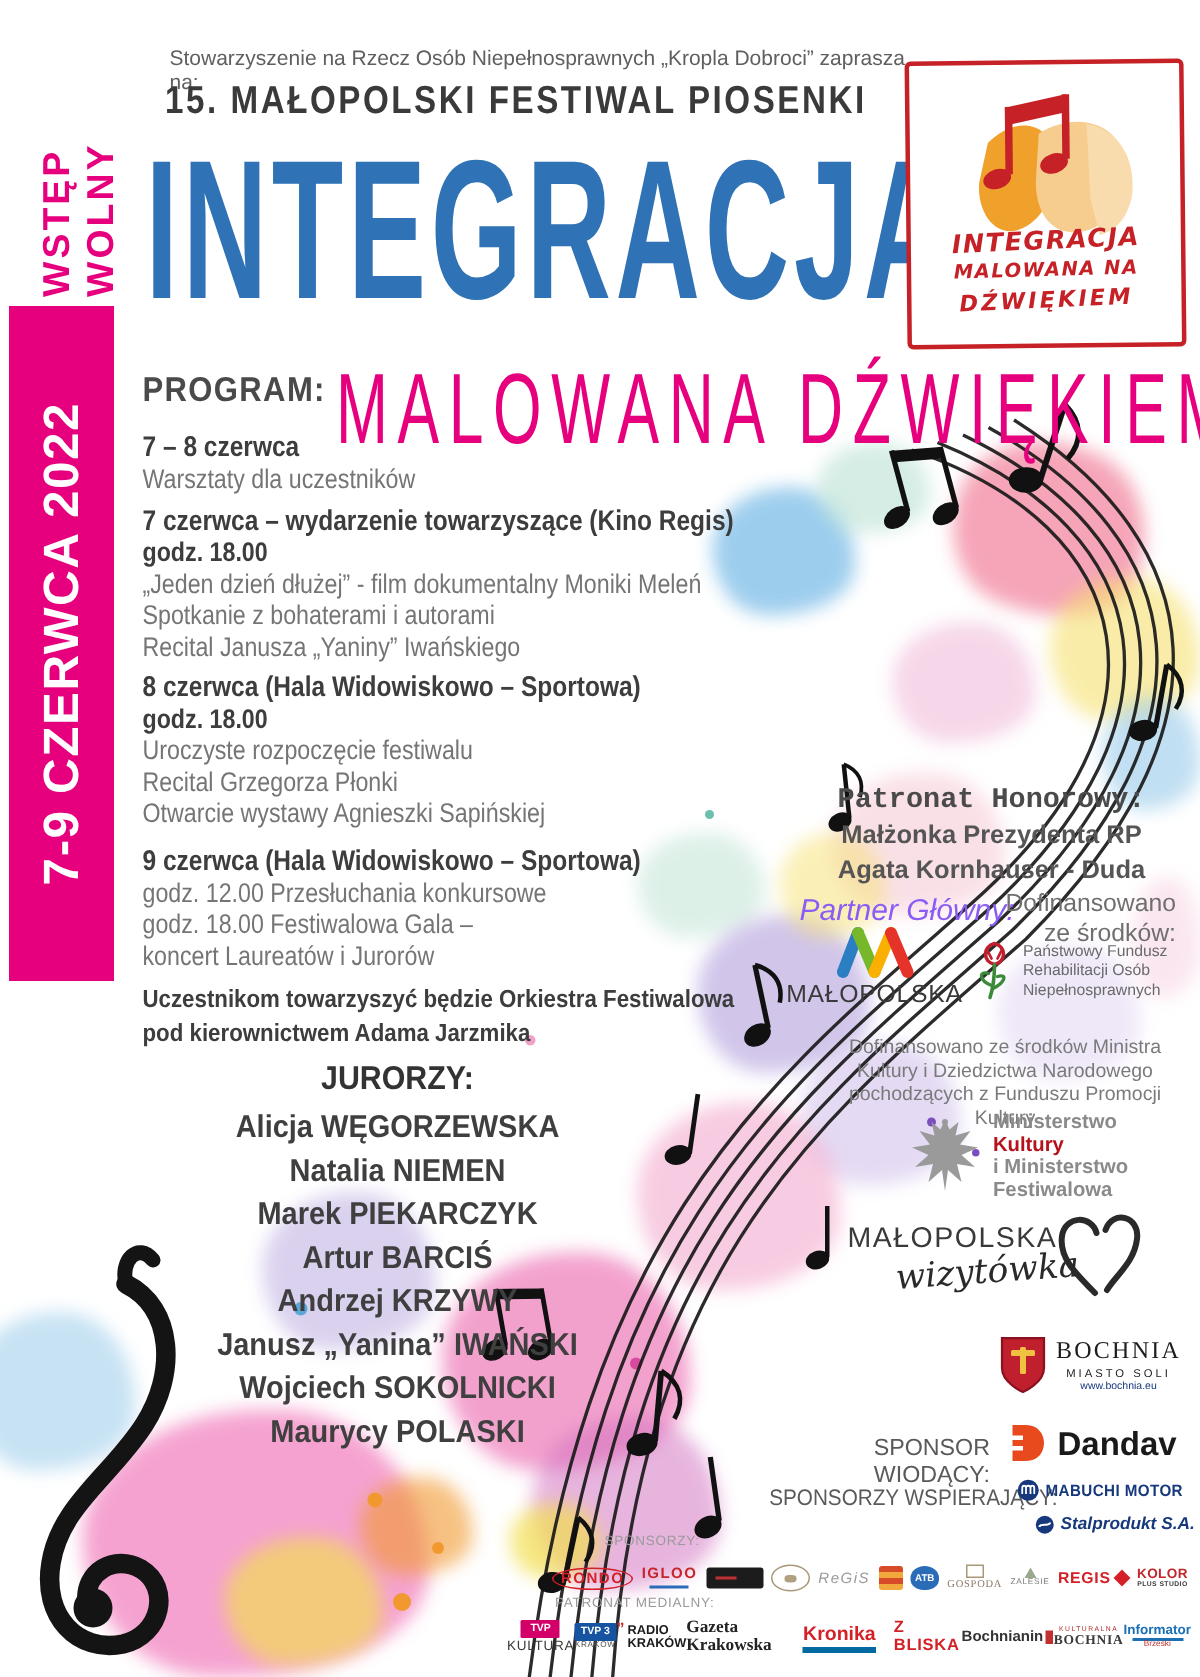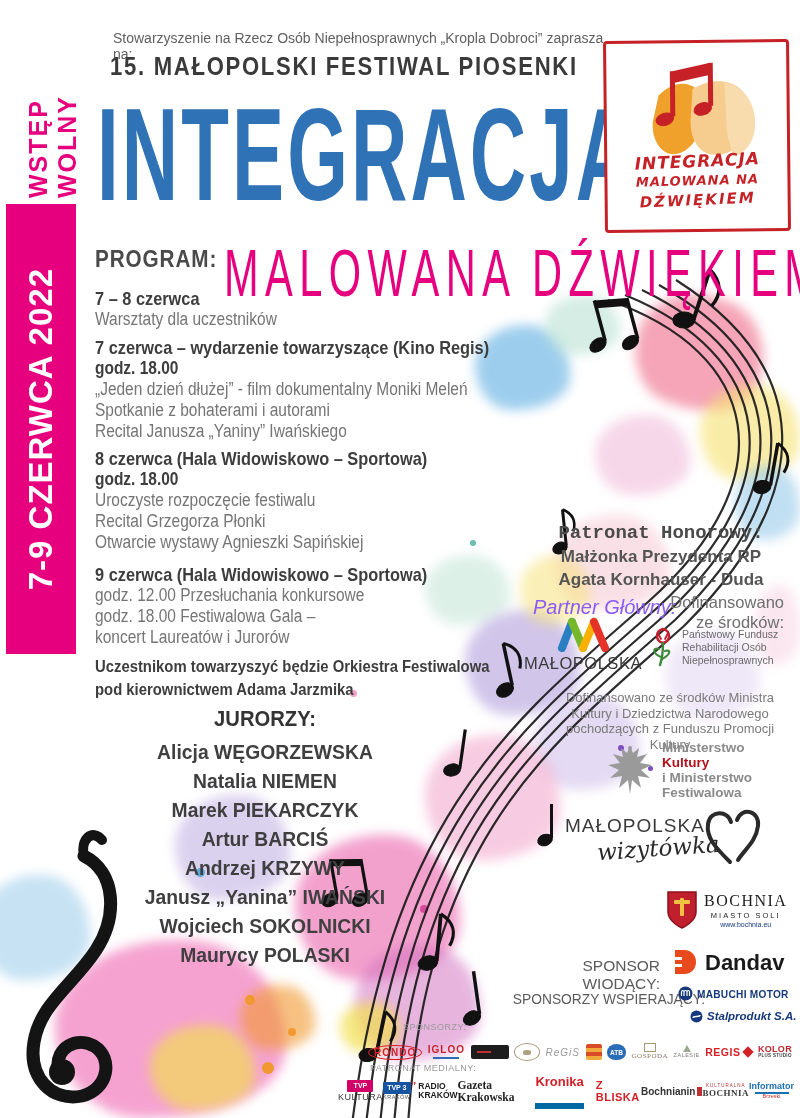--- a/index.html
+++ b/index.html
@@ -145,21 +145,21 @@
 
   .tvpbox{width:26px;height:12px;background:#d4006a;color:#fff;font-size:7px;font-weight:bold;
           display:flex;align-items:center;justify-content:center;border-radius:1px;}
   .tvpbox.blue{background:#1653a0;width:28px;}
   .chip .under{font-size:9px;font-weight:normal;color:#3a3a3a;letter-spacing:.5px;margin-top:1px;}
   .chip .under.small{font-size:5.5px;color:#555;}
   .radio{display:flex;align-items:flex-start;}
   .radio .q{color:#c03030;font-weight:bold;font-size:11px;margin-right:2px;line-height:8px;}
   .radio .r{font-size:8.5px;font-weight:bold;color:#1a1a1a;line-height:9px;}
   .gazeta{font-family:"Liberation Serif",serif;font-size:11.5px;font-weight:bold;color:#222;}
-  .kronika{font-size:13px;font-weight:bold;color:#d42027;border-bottom:6px solid #0369a1;padding-bottom:14px;}
+  .kronika{font-size:13px;font-weight:bold;color:#d42027;border-bottom:4px solid #0369a1;padding-bottom:2px;}
   .zbliska{font-size:11px;font-weight:bold;color:#d42027;letter-spacing:.5px;padding-left:12px;}
   .bochnianin{font-size:10px;font-weight:bold;color:#333;display:flex;align-items:center;}
   .bochnianin i{width:5px;height:9px;background:#c03030;margin-left:2px;display:inline-block;}
   .kultb .k1{font-size:4.5px;color:#b03030;letter-spacing:1px;}
   .kultb .k2{font-family:"Liberation Serif",serif;font-size:9px;font-weight:bold;color:#3a3a3a;letter-spacing:.5px;}
   .infor .i1{font-size:9px;font-weight:bold;color:#1a6fb5;}
   .infor .i2{font-size:5.5px;color:#c03030;text-align:right;}
   .infor i{display:block;width:34px;height:2px;background:#1a6fb5;margin-top:1px;}
 
   .artsvg{position:absolute;left:0;top:0;z-index:1;pointer-events:none;}

